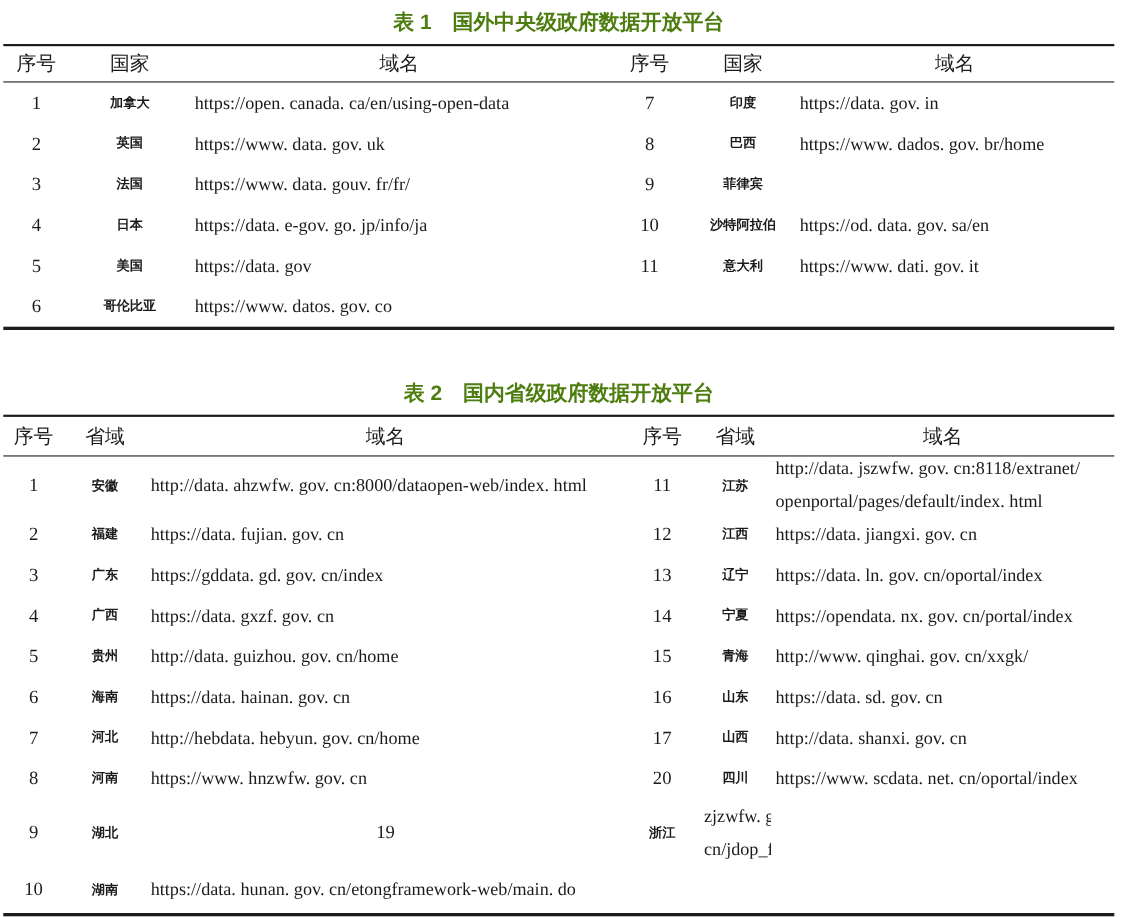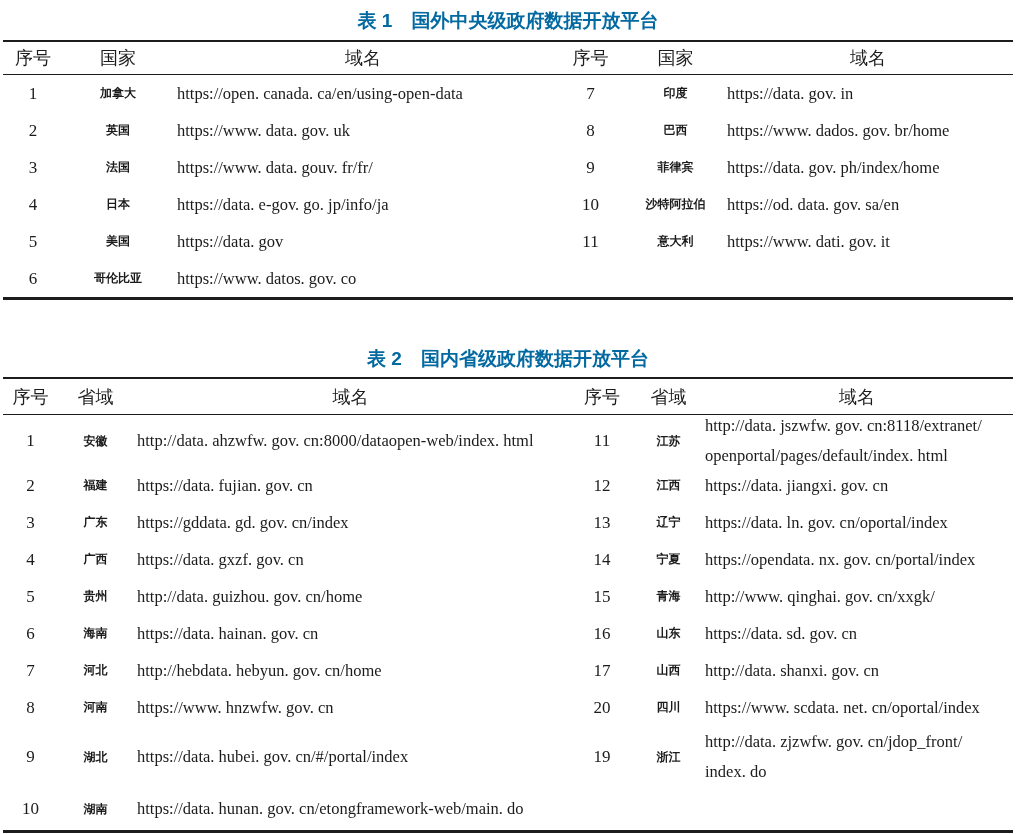--- a/index.html
+++ b/index.html
@@ -11,21 +11,21 @@
     overflow: hidden;
   }
   .page { padding: 6px 23px 0 3px; }
 
   .tbl-title {
     text-align: center;
     font-family: "Liberation Sans", "DejaVu Sans", sans-serif;
     font-weight: 700;
     font-size: 19px;
     line-height: 26px;
-    color: #0369a1;
+    color: #4d7c0f;
   }
   .title1 { margin: 2px 0 6px 0; }
   .title2 { margin: 46px 0 5px 0; }
 
   .tblbox {
     border-top: 2.5px solid #1c1c1c;
     border-bottom: 3px solid #1c1c1c;
   }
 
   .row { display: grid; height: 37px; }
@@ -90,21 +90,20 @@
       <div class="c cn">巴西</div>
       <div class="c url">https://www. dados. gov. br/home</div>
     </div>
 
     <div class="row t1">
       <div class="c">3</div>
       <div class="c cn">法国</div>
       <div class="c url">https://www. data. gouv. fr/fr/</div>
       <div class="c">9</div>
       <div class="c cn">菲律宾</div>
-      <div class="c url">https://data. gov. ph/index/home</div>
     </div>
 
     <div class="row t1">
       <div class="c">4</div>
       <div class="c cn">日本</div>
       <div class="c url">https://data. e-gov. go. jp/info/ja</div>
       <div class="c">10</div>
       <div class="c cn">沙特阿拉伯</div>
       <div class="c url">https://od. data. gov. sa/en</div>
     </div>
@@ -209,21 +208,20 @@
       <div class="c cn">河南</div>
       <div class="c url">https://www. hnzwfw. gov. cn</div>
       <div class="c">20</div>
       <div class="c cn">四川</div>
       <div class="c url">https://www. scdata. net. cn/oportal/index</div>
     </div>
 
     <div class="row t2 rh62">
       <div class="c">9</div>
       <div class="c cn">湖北</div>
-      <div class="c url">https://data. hubei. gov. cn/#/portal/index</div>
       <div class="c">19</div>
       <div class="c cn">浙江</div>
       <div class="c url">http://data. zjzwfw. gov. cn/jdop_front/
 index. do</div>
     </div>
 
     <div class="row t2 rh42">
       <div class="c">10</div>
       <div class="c cn">湖南</div>
       <div class="c url">https://data. hunan. gov. cn/etongframework-web/main. do</div>

